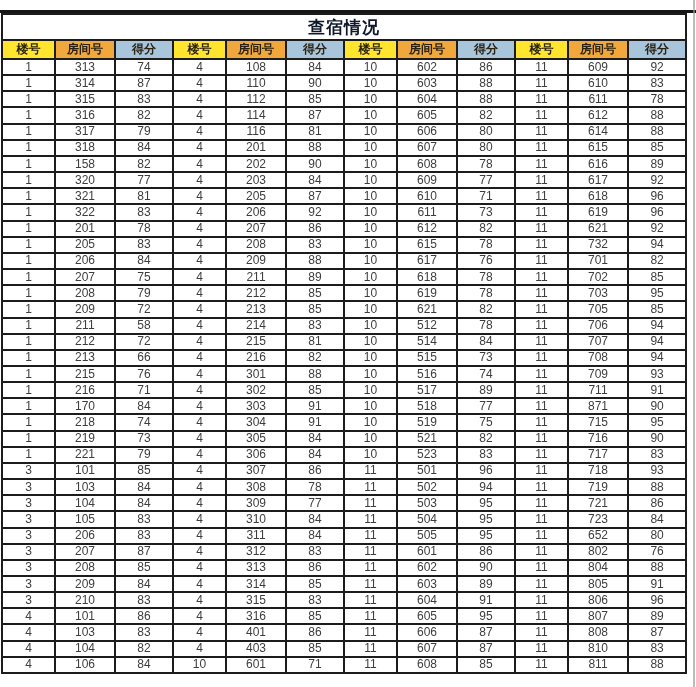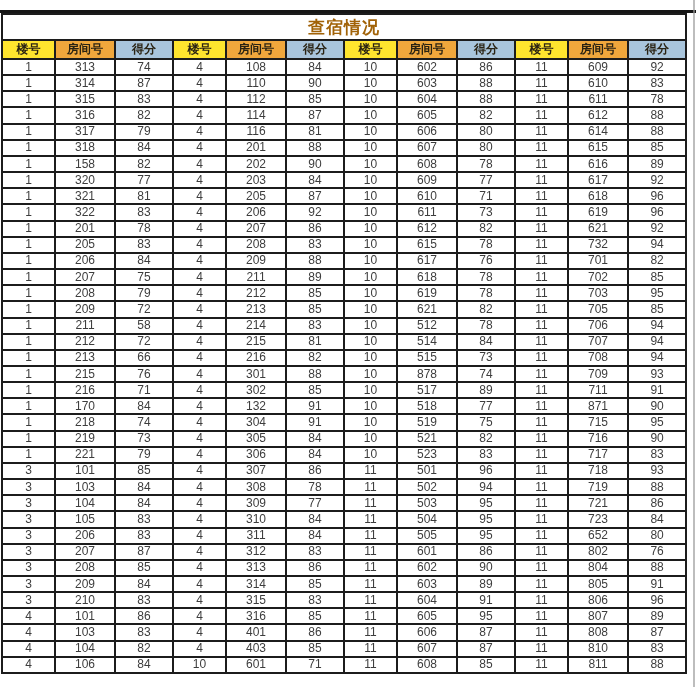--- a/index.html
+++ b/index.html
@@ -46,21 +46,21 @@
     padding: 0;
     overflow: hidden;
     white-space: nowrap;
   }
   .title-cell {
     height: 24px;
     border-top: 0;
     background: #ffffff;
     font-size: 17px;
     font-weight: bold;
-    color: #a16207;
+    color: #0f172a;
     letter-spacing: 1px;
   }
   .head-cell {
     height: 16px;
     font-size: 12px;
     font-weight: bold;
     color: #2a2313;
   }
   .sheet td {
     height: 14.16px;
@@ -377,21 +377,21 @@
         <td>94</td>
       </tr>
       <tr>
         <td>1</td>
         <td>215</td>
         <td>76</td>
         <td>4</td>
         <td>301</td>
         <td>88</td>
         <td>10</td>
-        <td>878</td>
+        <td>516</td>
         <td>74</td>
         <td>11</td>
         <td>709</td>
         <td>93</td>
       </tr>
       <tr>
         <td>1</td>
         <td>216</td>
         <td>71</td>
         <td>4</td>
@@ -402,21 +402,21 @@
         <td>89</td>
         <td>11</td>
         <td>711</td>
         <td>91</td>
       </tr>
       <tr>
         <td>1</td>
         <td>170</td>
         <td>84</td>
         <td>4</td>
-        <td>132</td>
+        <td>303</td>
         <td>91</td>
         <td>10</td>
         <td>518</td>
         <td>77</td>
         <td>11</td>
         <td>871</td>
         <td>90</td>
       </tr>
       <tr>
         <td>1</td>

